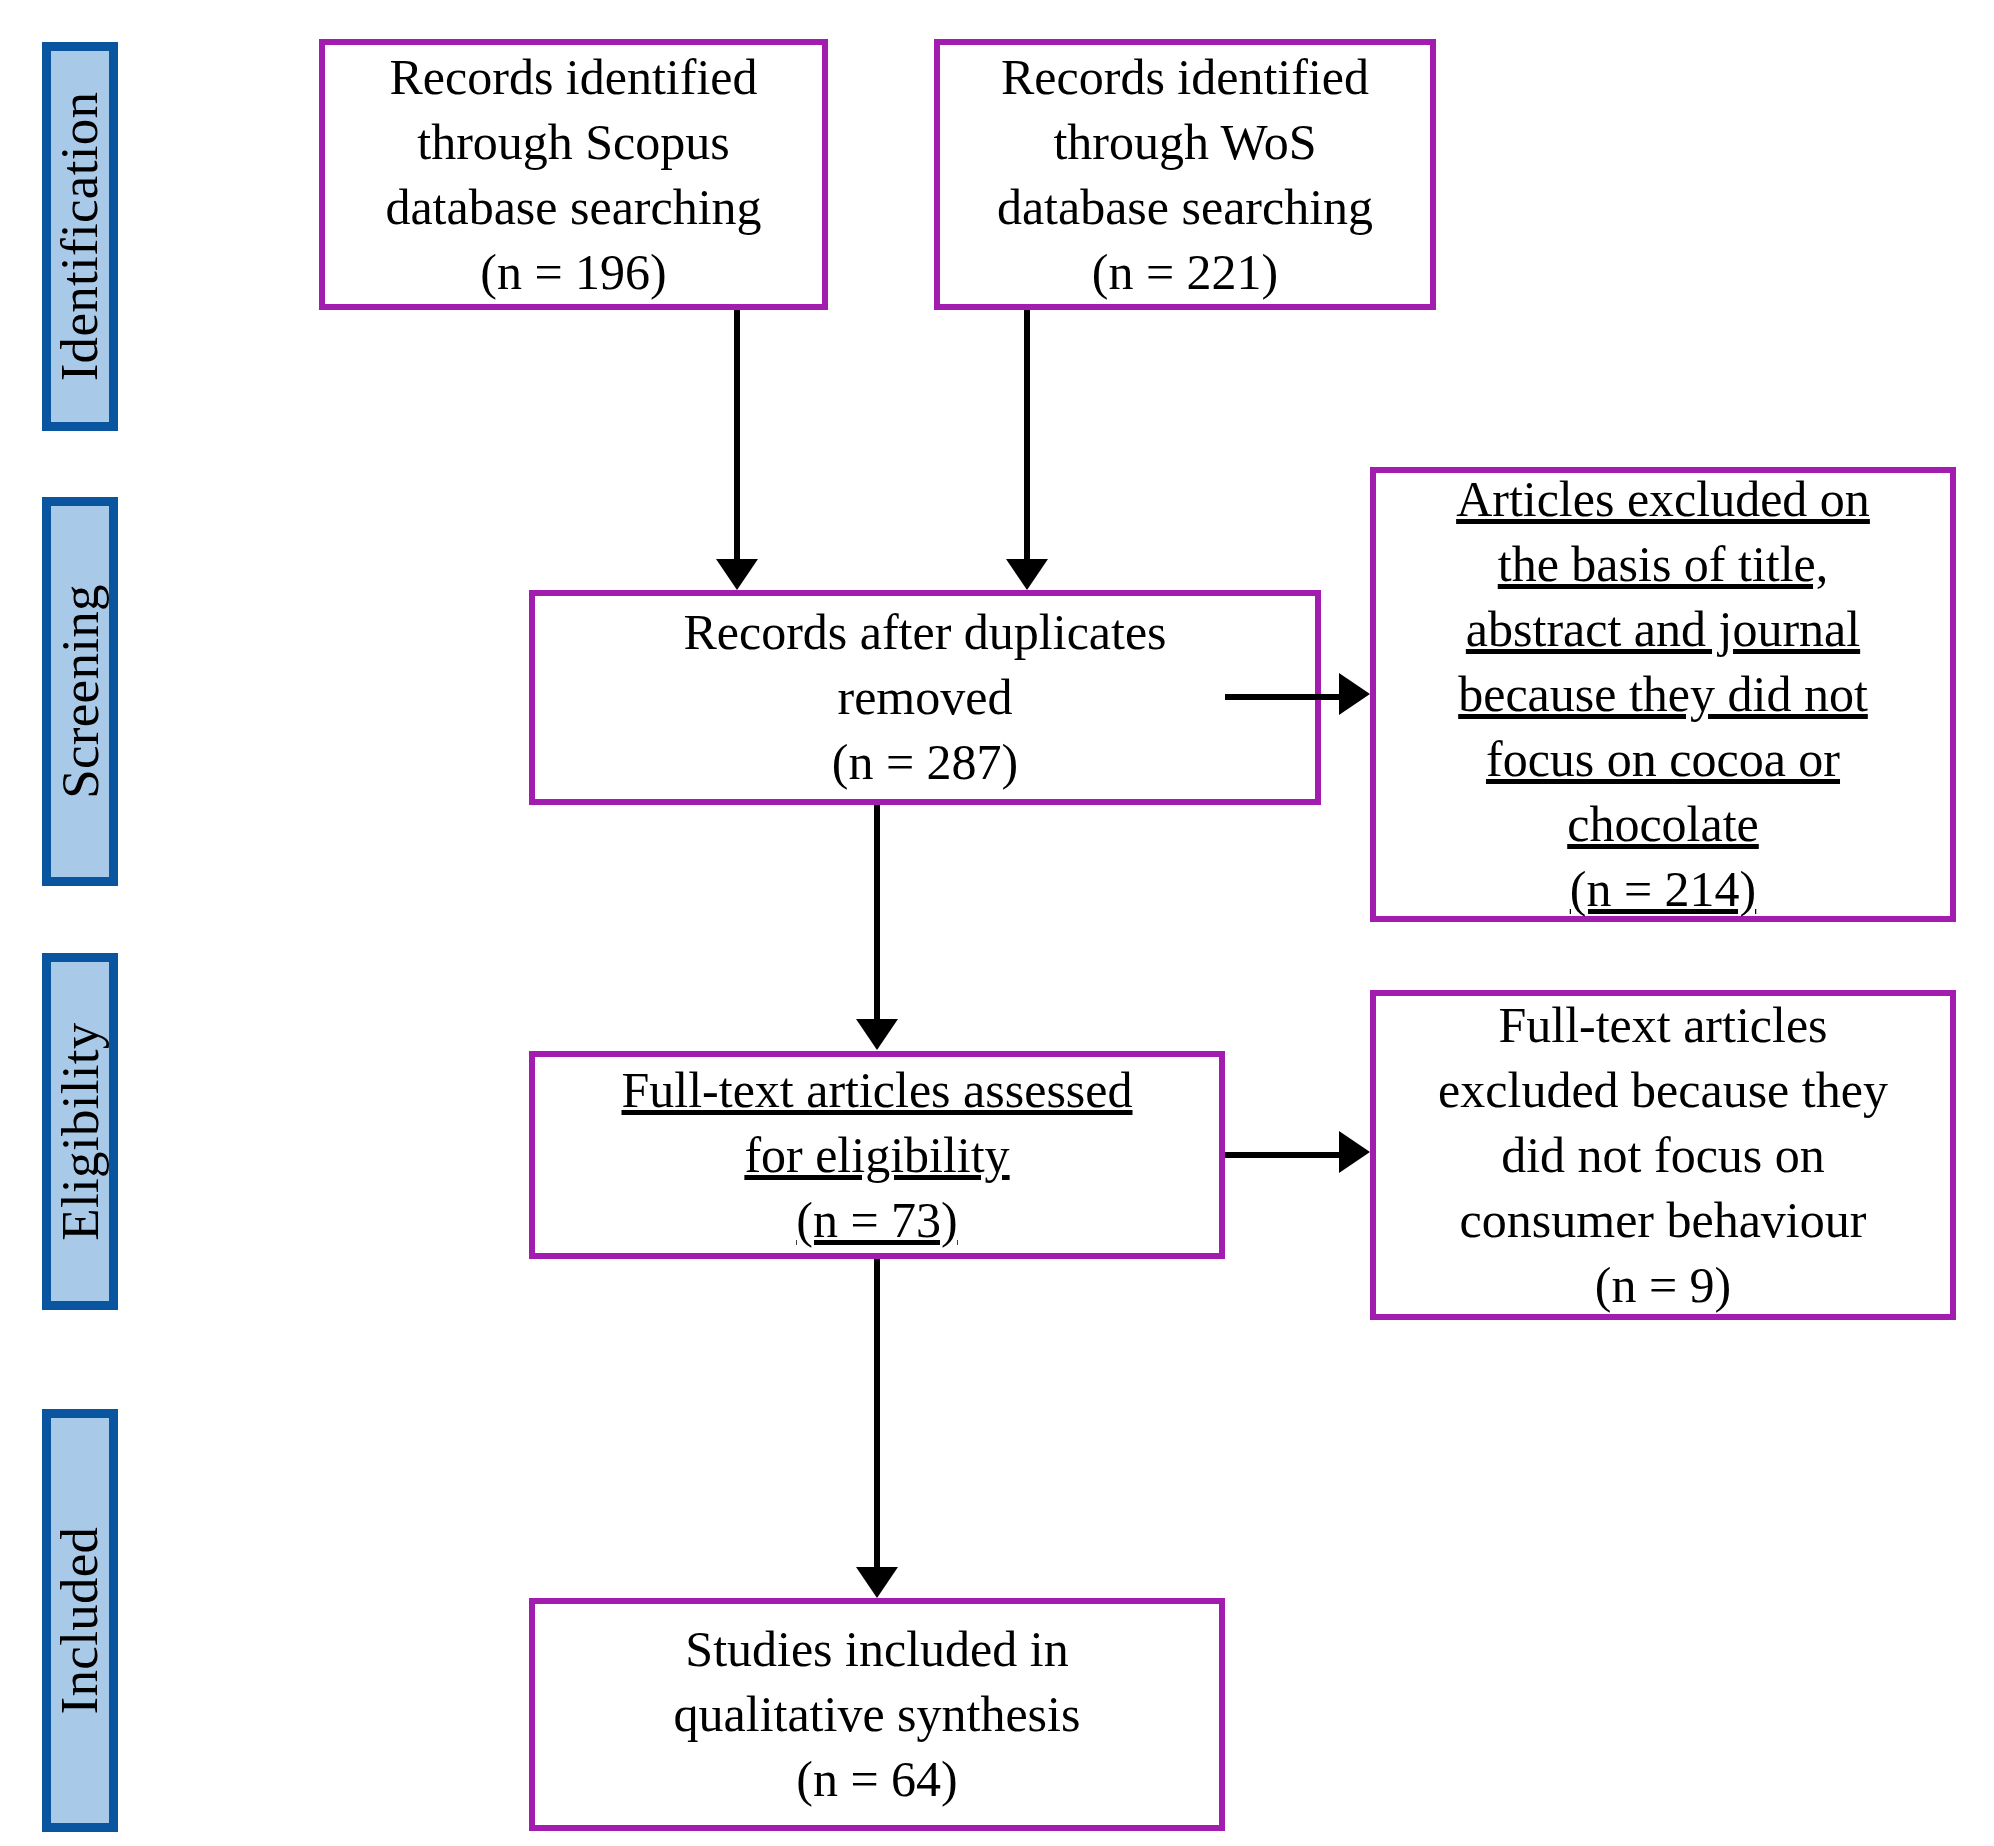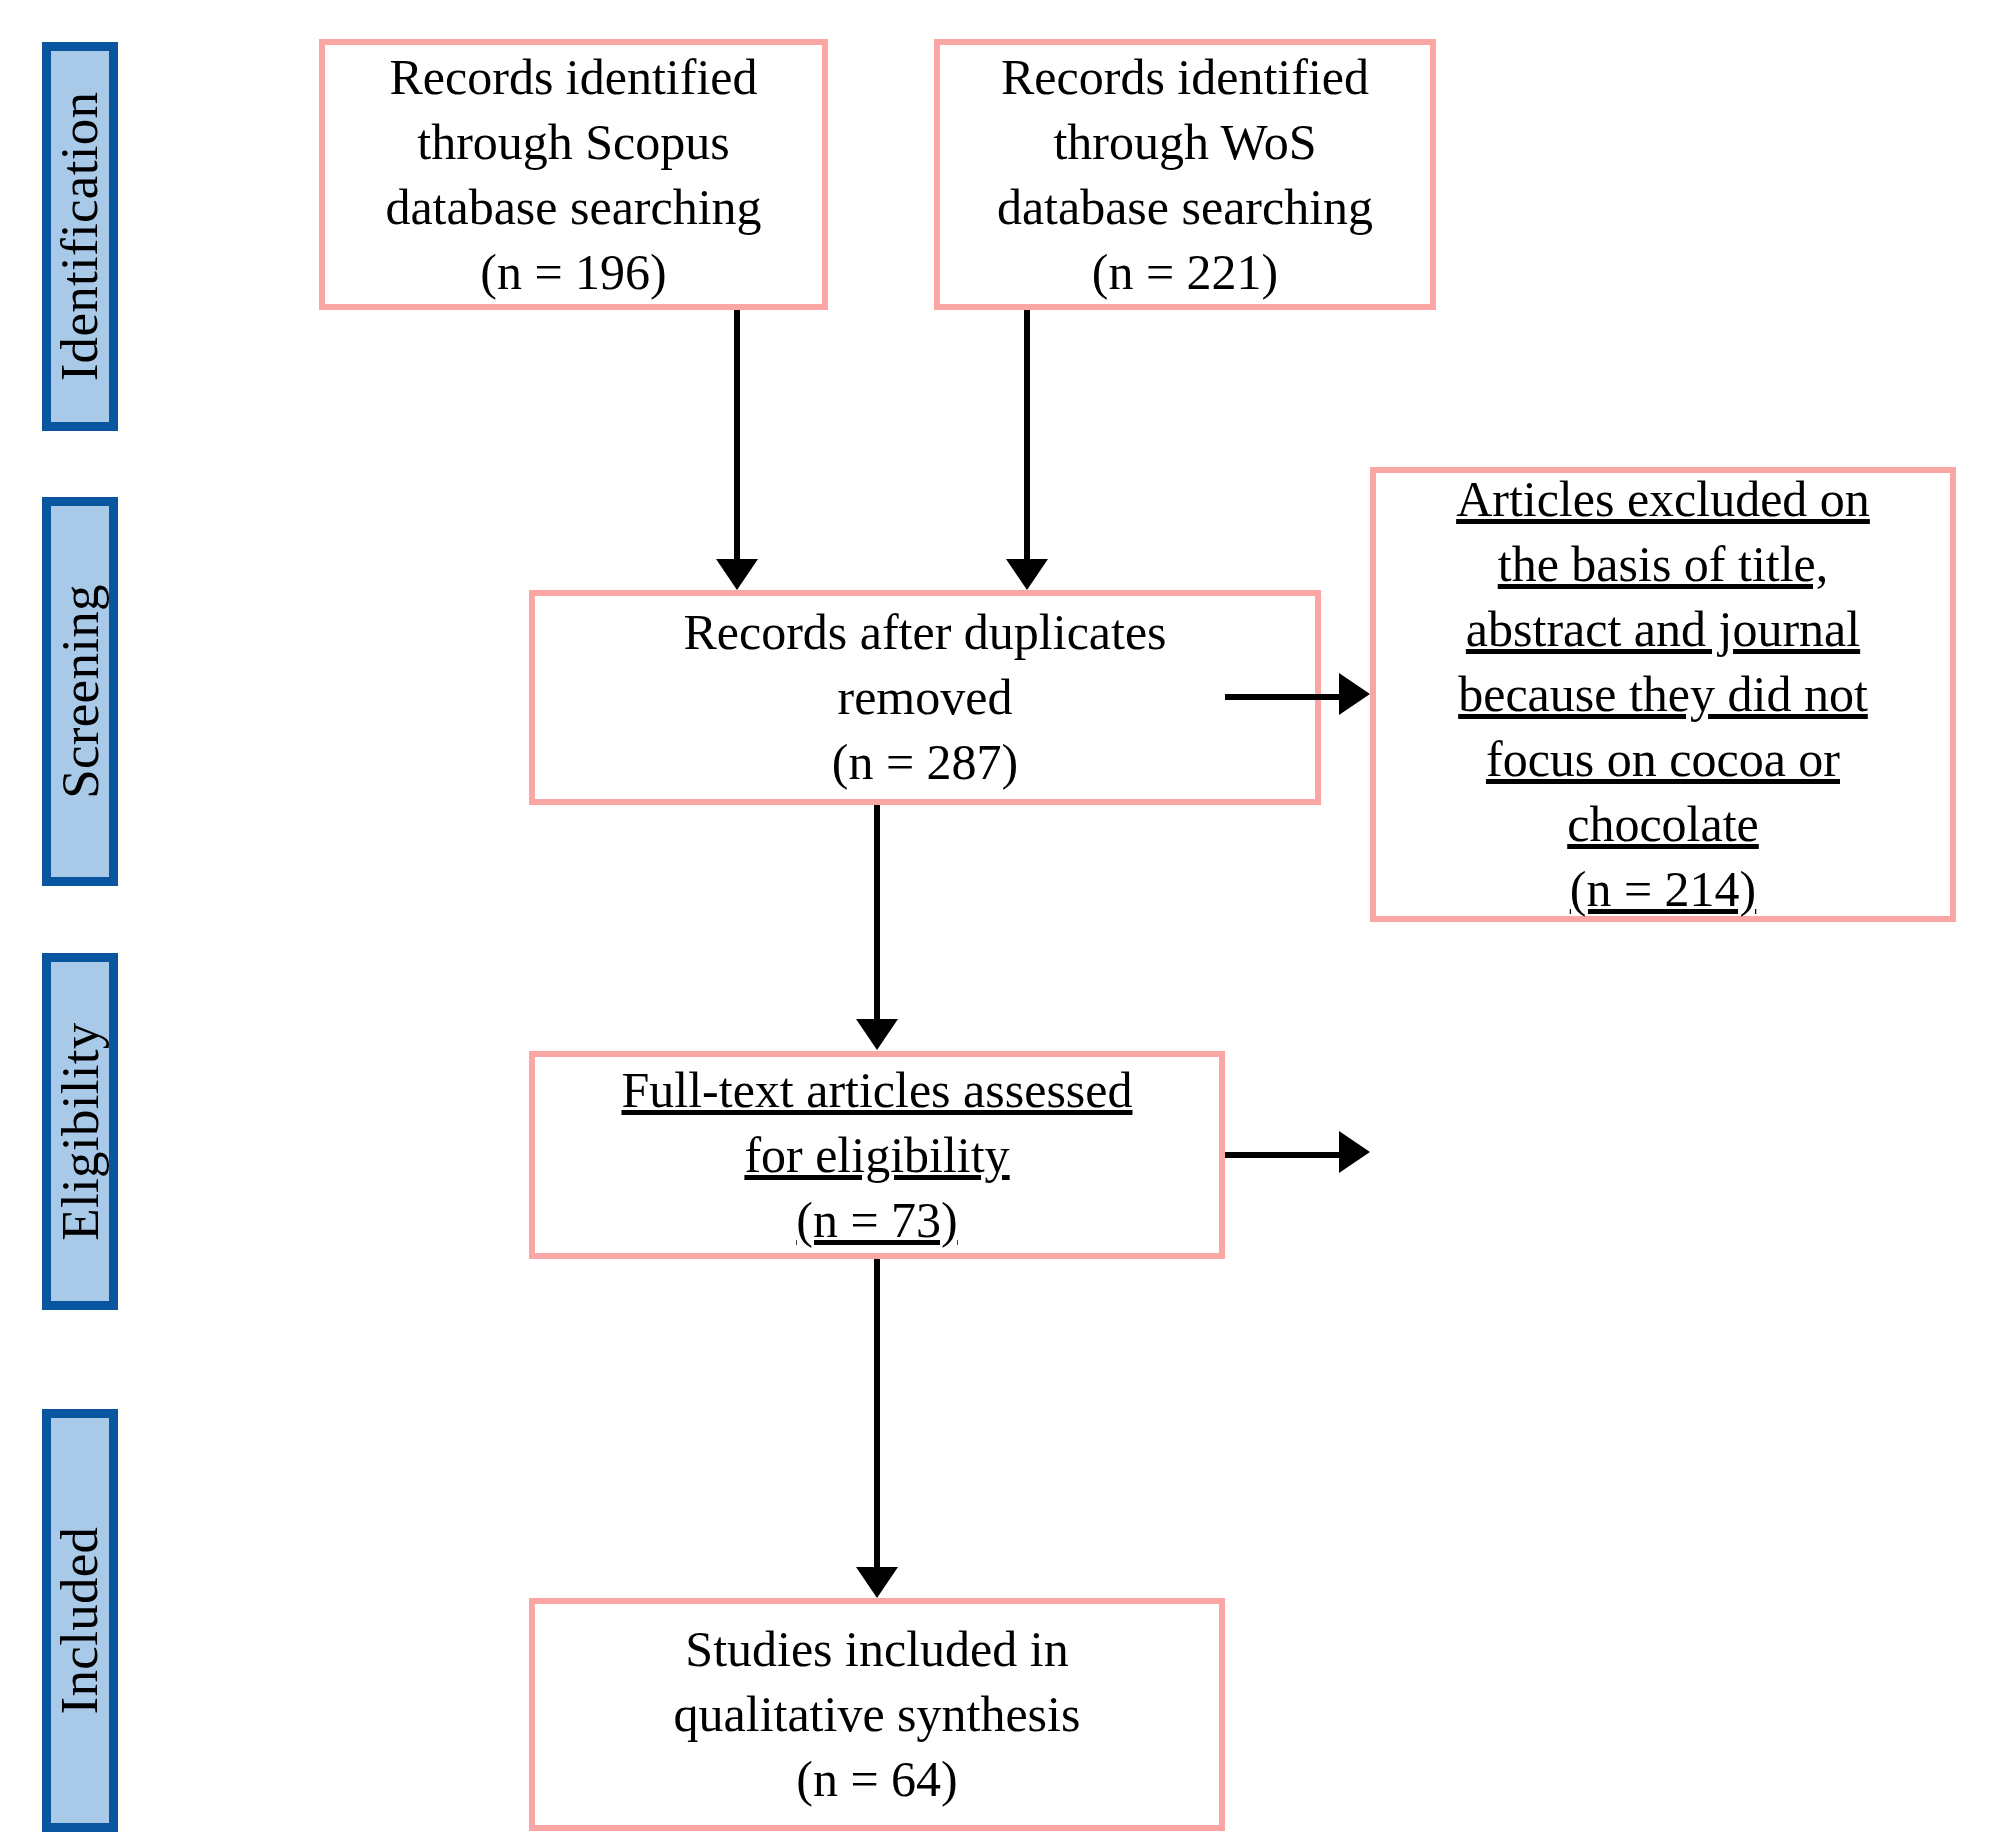--- a/index.html
+++ b/index.html
@@ -32,21 +32,21 @@
     font-size: 53px;
     color: #000000;
     letter-spacing: 0.3px;
     line-height: 1;
   }
 
   
   .fbox {
     position: absolute;
     background: #ffffff;
-    border: 6px solid #fca5a5;
+    border: 6px solid #a21caf;
     box-sizing: border-box;
     display: flex;
     align-items: center;
     justify-content: center;
     text-align: center;
   }
   .fbox-text {
     font-size: 50px;
     line-height: 1.30;
     color: #000000;
@@ -132,20 +132,27 @@
 chocolate
 (n = 214)</div>
   </div>
 
   <div class="fbox" style="left:529px; top:1051px; width:696px; height:208px;text-decoration:underline;">
     <div class="fbox-text">Full-text articles assessed
 for eligibility
 (n = 73)</div>
   </div>
 
+  <div class="fbox" style="left:1370px; top:990px; width:586px; height:330px;">
+    <div class="fbox-text">Full-text articles
+excluded because they
+did not focus on
+consumer behaviour
+(n = 9)</div>
+  </div>
 
   <div class="fbox" style="left:529px; top:1598px; width:696px; height:233px;">
     <div class="fbox-text">Studies included in
 qualitative synthesis
 (n = 64)</div>
   </div>
 
   <div class="vline" style="left:734px; top:310px; height:252px;"></div>
   <div class="arrow-down" style="left:716px; top:559px;"></div>
 

